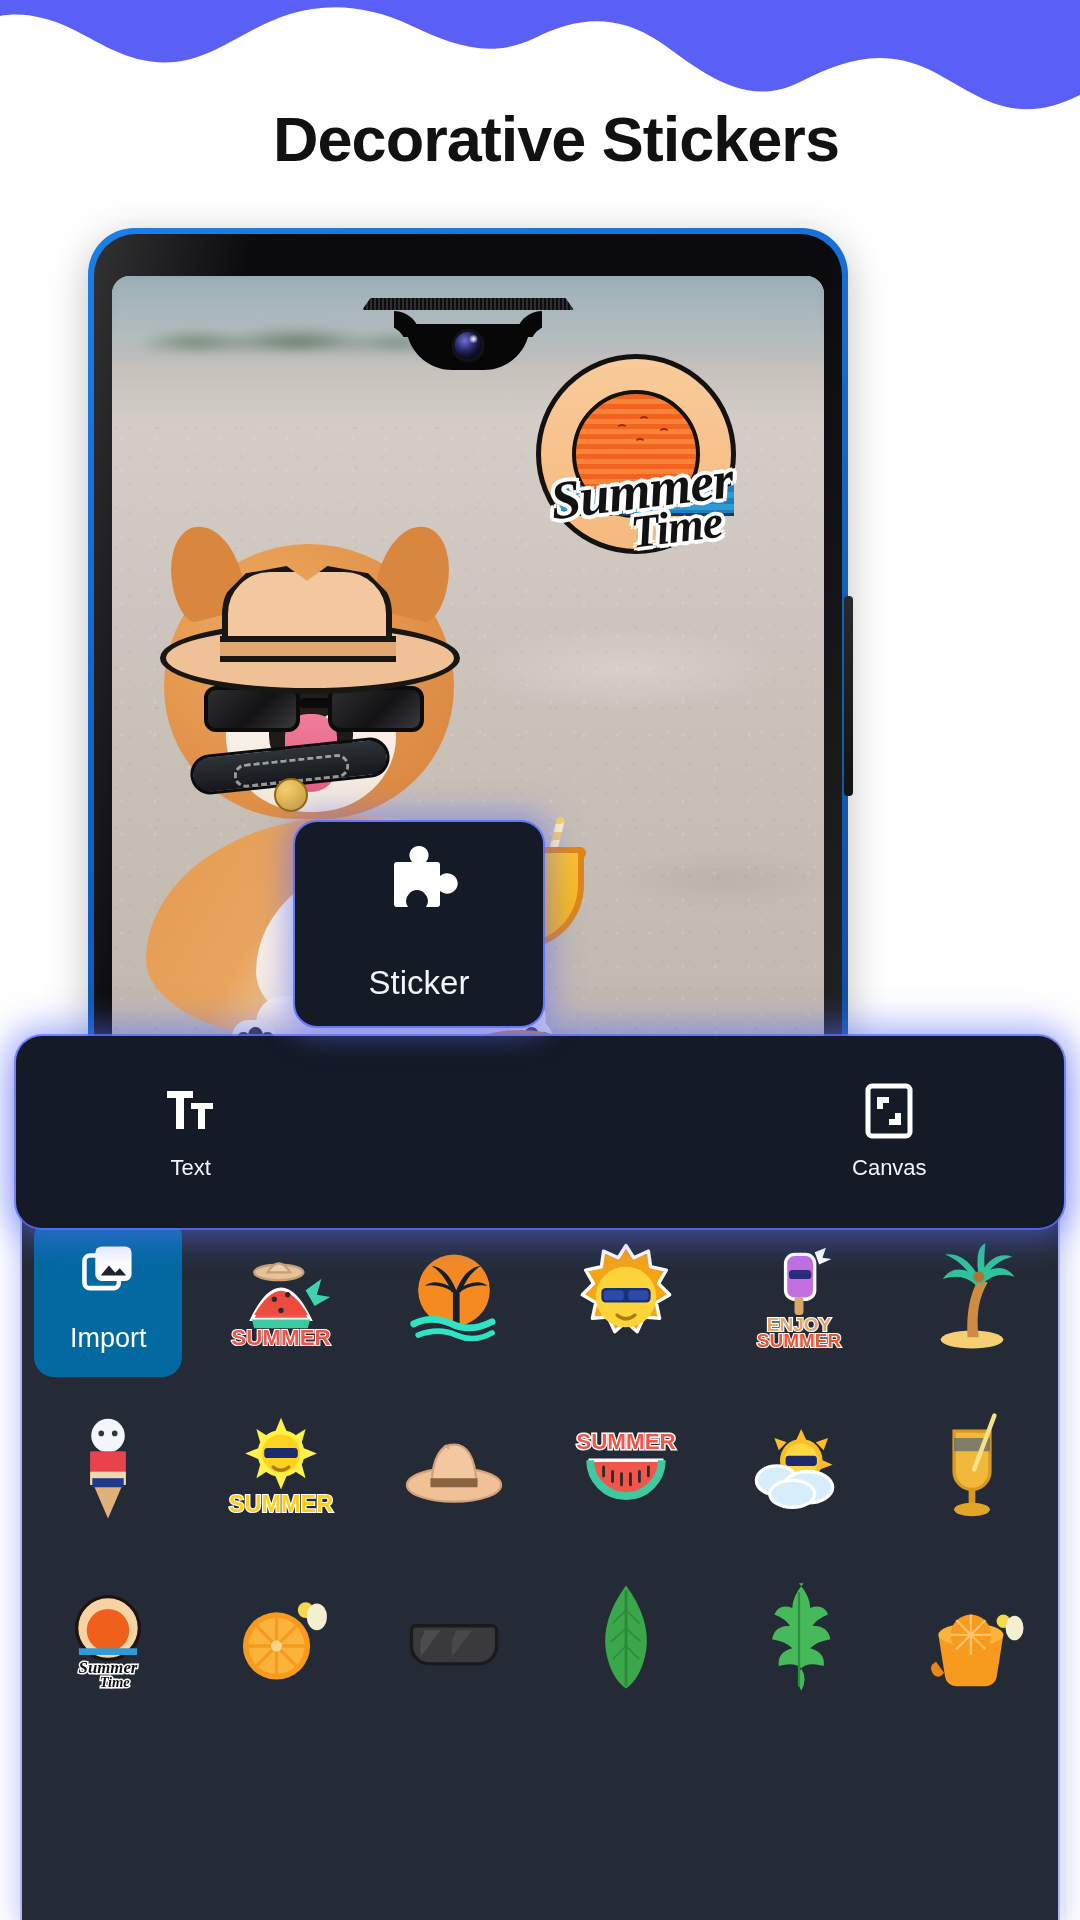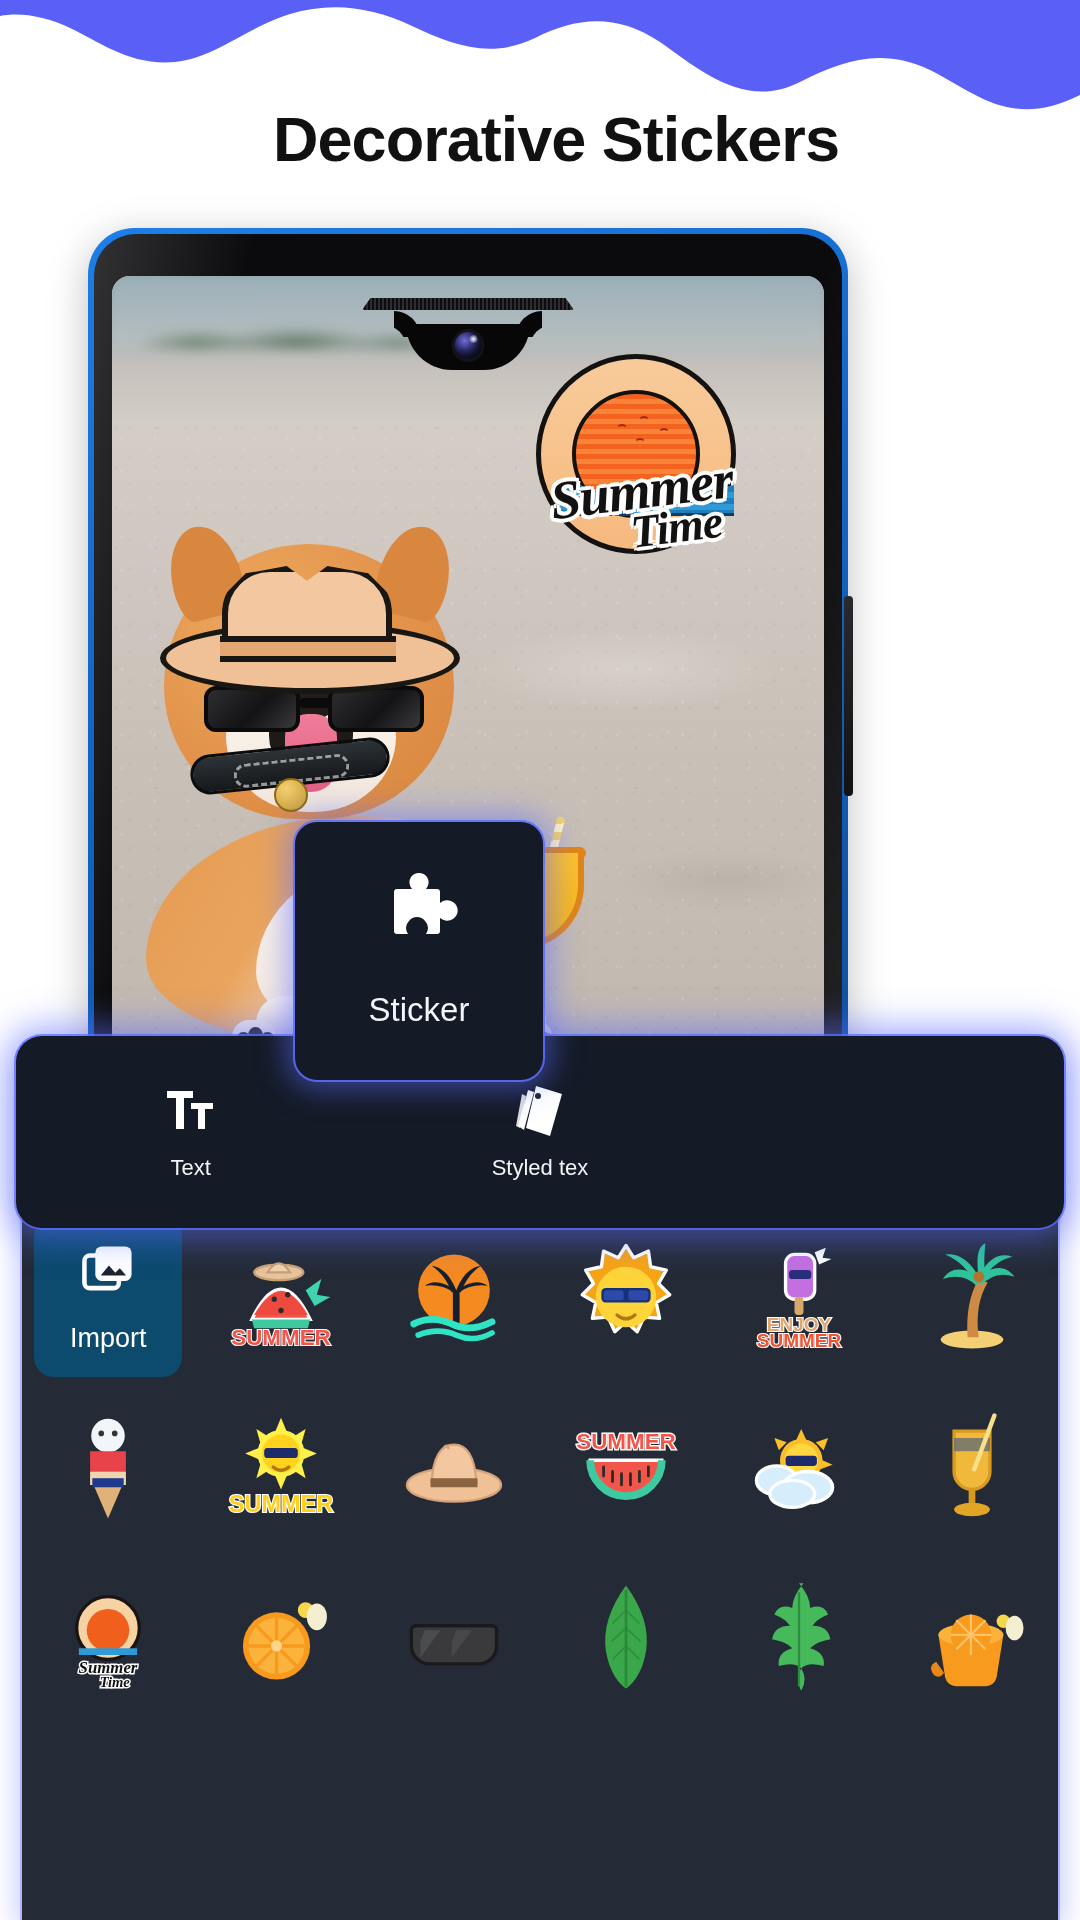--- a/index.html
+++ b/index.html
@@ -325,21 +325,21 @@
     align-items: center; justify-content: center;
     gap: 16px;
     color: #f2f4f8;
   }
   .tool .ico { width: 56px; height: 56px; display:flex;align-items:center;justify-content:center; }
   .tool .lbl { font-size: 22px; white-space: nowrap; }
 
   .tool-sticker {
     position: absolute;
     left: 295px; top: 822px;
-    width: 248px; height: 258px;
+    width: 248px; height: 204px;
     background: #141a26;
     border-radius: 22px;
     z-index: 45;
     box-shadow: 0 0 0 2px rgba(92,110,255,.85), 0 0 30px 8px rgba(92,110,255,.55);
     display:flex;flex-direction:column;align-items:center;justify-content:center;gap:22px;
     color:#f4f5f8;
   }
   .tool-sticker .lbl{font-size:33px;}
 
   
@@ -385,21 +385,21 @@
   .grid {
     position:absolute; left: 0; top: 152px; width: 100%; bottom: 0;
     display: grid;
     grid-template-columns: repeat(6, 1fr);
     grid-auto-rows: 170px;
     align-items: center; justify-items: center;
   }
   .cell{ width:150px;height:150px;display:flex;align-items:center;justify-content:center;position:relative;}
   .import-btn{
     width: 148px; height: 160px;
-    background: #0c4a6e; border-radius: 20px;
+    background: #0369a1; border-radius: 20px;
     display:flex;flex-direction:column;align-items:center;justify-content:center;gap:24px;
     color:#fff;
   }
   .import-btn .lbl{font-size:27px;}
   .sv { width:112px; height:112px; }
 </style>
 </head>
 <body>
 
 <div class="wave-band">
@@ -841,34 +841,33 @@
       <svg width="52" height="48" viewBox="0 0 52 48">
           <rect x="2" y="4" width="26" height="7" fill="#fff"></rect>
           <rect x="11" y="4" width="8" height="38" fill="#fff"></rect>
           <rect x="26" y="16" width="22" height="6" fill="#fff"></rect>
           <rect x="33" y="16" width="7" height="26" fill="#fff"></rect>
         </svg>
     </div>
     <div class="lbl">Text</div>
   </div>
 
+
+  <div class="tool"></div>
+
   <div class="tool">
     <div class="ico">
-      <svg width="52" height="54" viewBox="0 0 52 54">
-          <path d="M22 2 L48 10 L36 52 L12 44z" fill="#fff"></path>
-          <circle cx="24" cy="12" r="3" fill="#1b2230"></circle>
-          <path d="M14 6 L20 8 L10 46 L4 42z" fill="#fff"></path>
-          <path d="M8 10 L12 12 L6 44 L2 42z" fill="#fff" opacity=".85"></path>
+      <svg width="48" height="56" viewBox="0 0 48 56">
+          <rect x="3" y="3" width="42" height="50" rx="4" fill="none" stroke="#fff" stroke-width="5"></rect>
+          <path d="M12 14 h12 v6 h-6 v6 h-6z" fill="#fff"></path>
+          <path d="M36 42 h-12 v-6 h6 v-6 h6z" fill="#fff"></path>
         </svg>
     </div>
-    <div class="lbl">Styled tex</div>
+    <div class="lbl">Canvas</div>
   </div>
-
-  <div class="tool"></div>
-
 
 </div>
 
 <div class="tool-sticker">
   <div class="ico">
     <svg width="92" height="92" viewBox="0 0 92 92">
       <path d="M38 4 a10 10 0 0 1 16 0 a10 10 0 0 1 -1 12 h11 a3 3 0 0 1 3 3 v11 a11 11 0 0 1 13 -1 a10 10 0 0 1 0 17 a11 11 0 0 1 -13 -1 v13 a3 3 0 0 1 -3 3 H53 a10 10 0 0 0 -1 -13 a10 10 0 0 0 -16 0 a10 10 0 0 0 -1 13 H24 a3 3 0 0 1 -3 -3 V19 a3 3 0 0 1 3 -3 h15 a10 10 0 0 1 -1 -12z" fill="#fff"></path>
     </svg>
   </div>
   <div class="lbl">Sticker</div>

